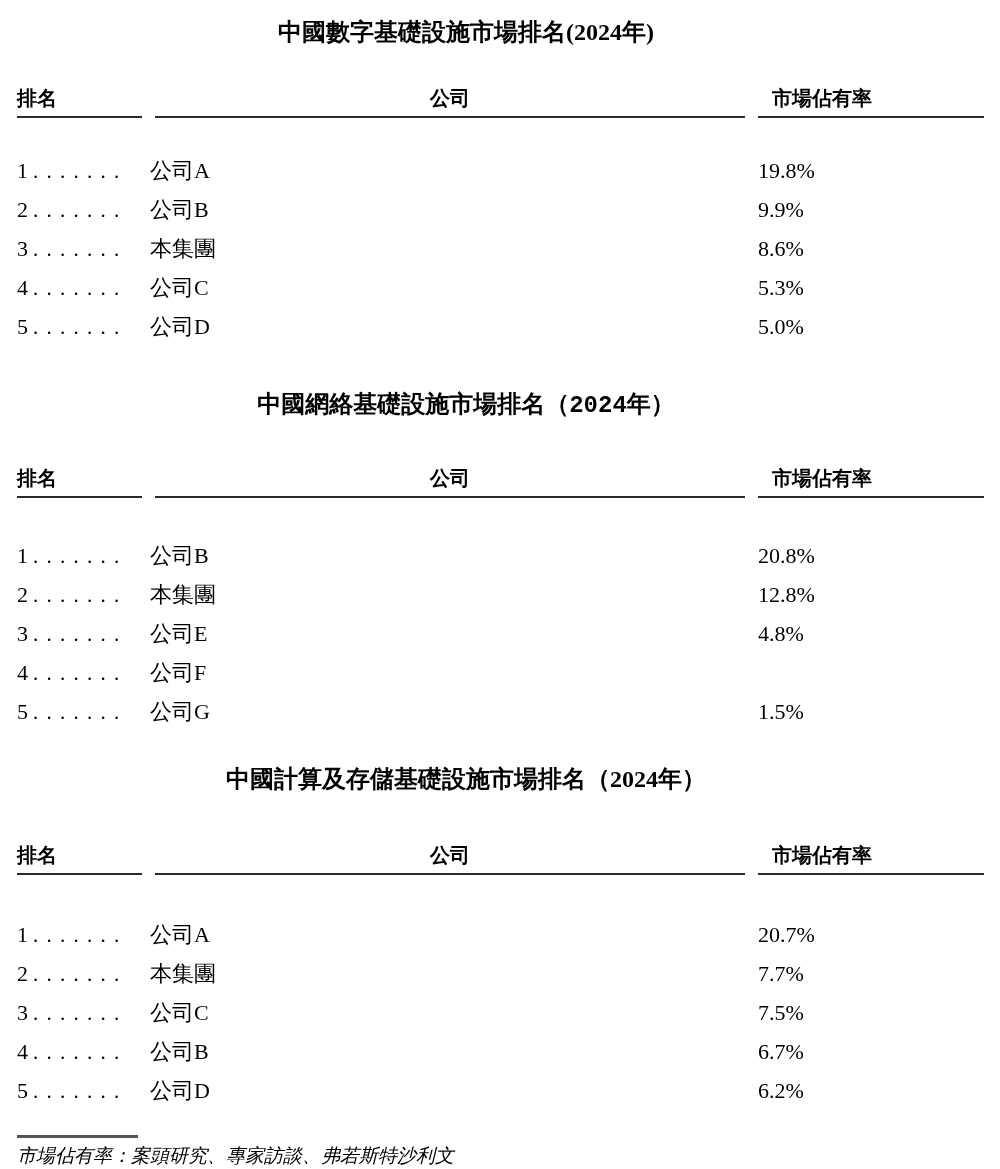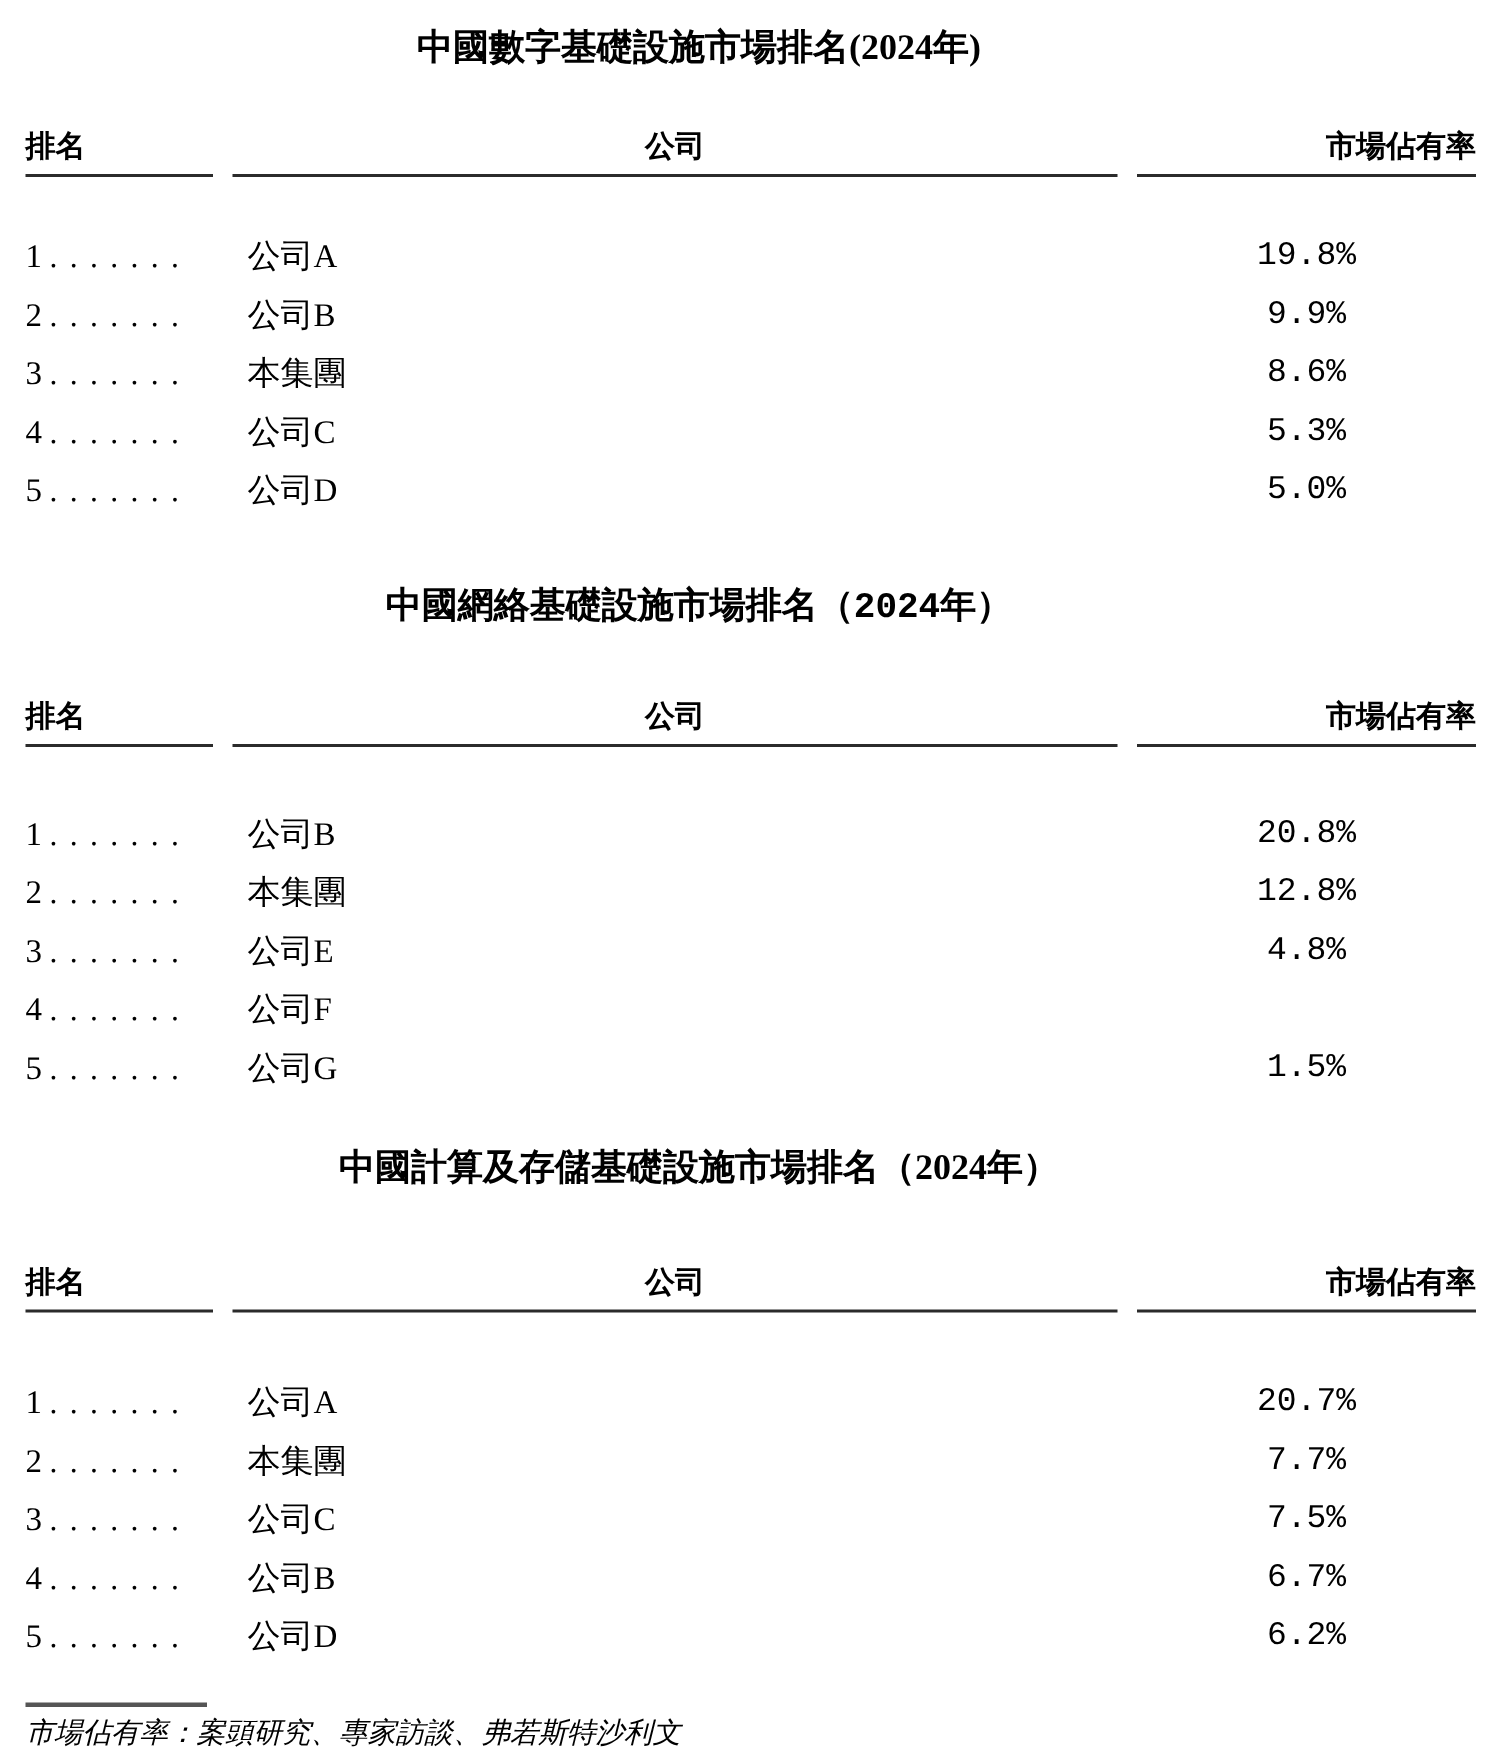--- a/index.html
+++ b/index.html
@@ -35,43 +35,43 @@
     line-height: 24px;
   }
   .s2 .thead { margin-top: 44px; }
   .s3 .thead { margin-top: 48px; }
   .thead .col {
     border-bottom: 2.5px solid #2b2b2b;
     padding-bottom: 6px;
   }
   .col-rank    { width: 125px; text-align: left; }
   .col-company { flex: 1; margin-left: 13px; text-align: center; }
-  .col-share   { width: 226px; margin-left: 13px; text-align: right; text-indent: 14px; }
+  .col-share   { width: 226px; margin-left: 13px; text-align: left; text-indent: 14px; }
 
   
   .tbody { margin: 33px 16px 0 17px; font-size: 22px; }
   .s2 .tbody { margin-top: 38px; }
   .s3 .tbody { margin-top: 40px; }
   .row {
     display: flex;
     align-items: center;
     height: 39px;
   }
   .cell-rank {
     width: 125px;
     white-space: nowrap;
     overflow: hidden;
   }
   .dots {
     font-size: 21px;
     letter-spacing: 1.5px;
     margin-left: 5px;
   }
-  .cell-company { flex: 1; margin-left: 23px; }
-  .cell-share   { width: 226px; margin-left: 13px; text-align: center; font-family: Liberation Mono, monospace; }
+  .cell-company { flex: 1; margin-left: 8px; }
+  .cell-share   { width: 226px; margin-left: 13px; text-align: left; }
 
   
   .source-divider {
     margin: 25px 0 0 17px;
     width: 121px;
     height: 0;
     border-top: 3px solid #555555;
   }
   .source-text {
     margin: 6px 0 0 17px;

